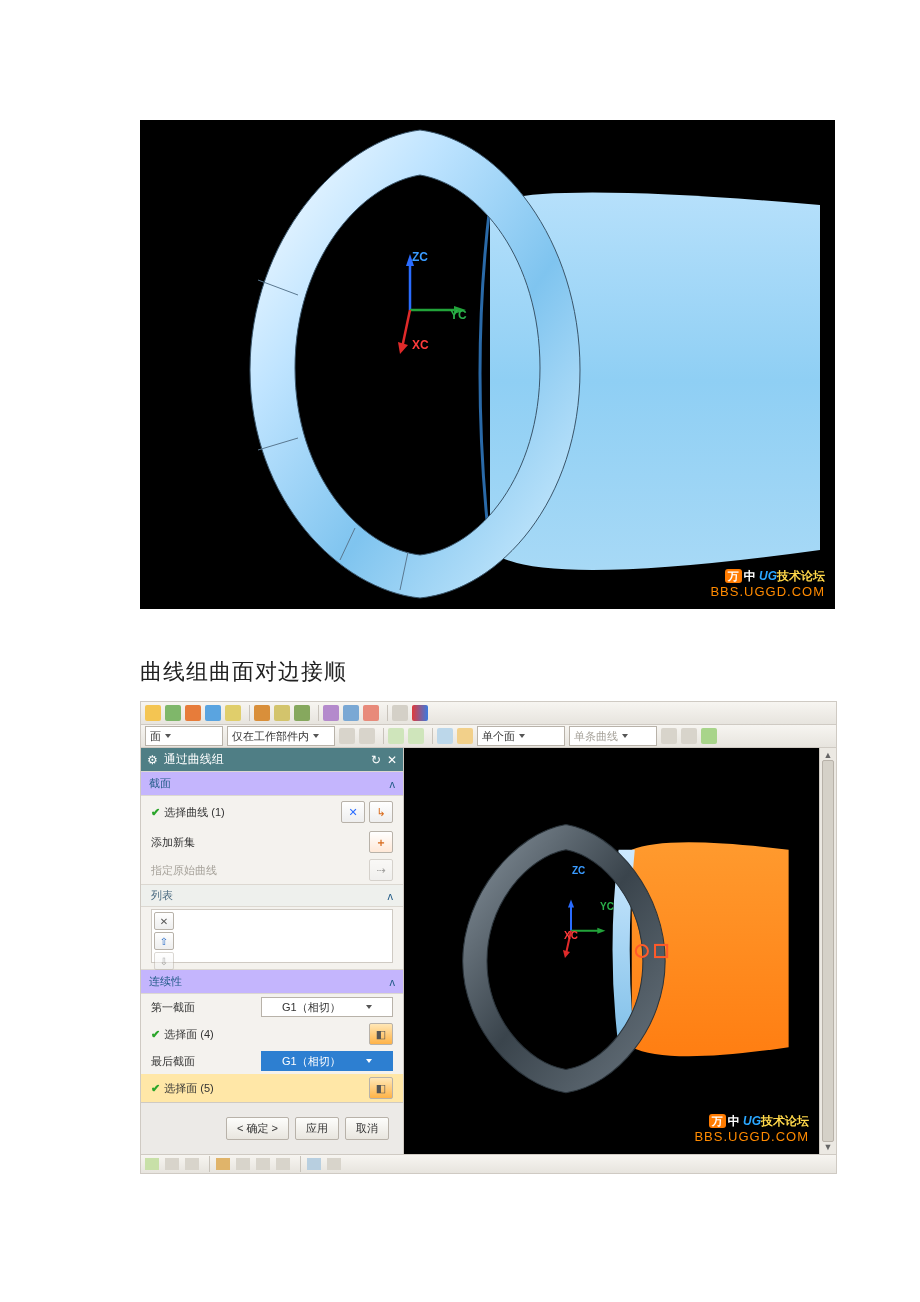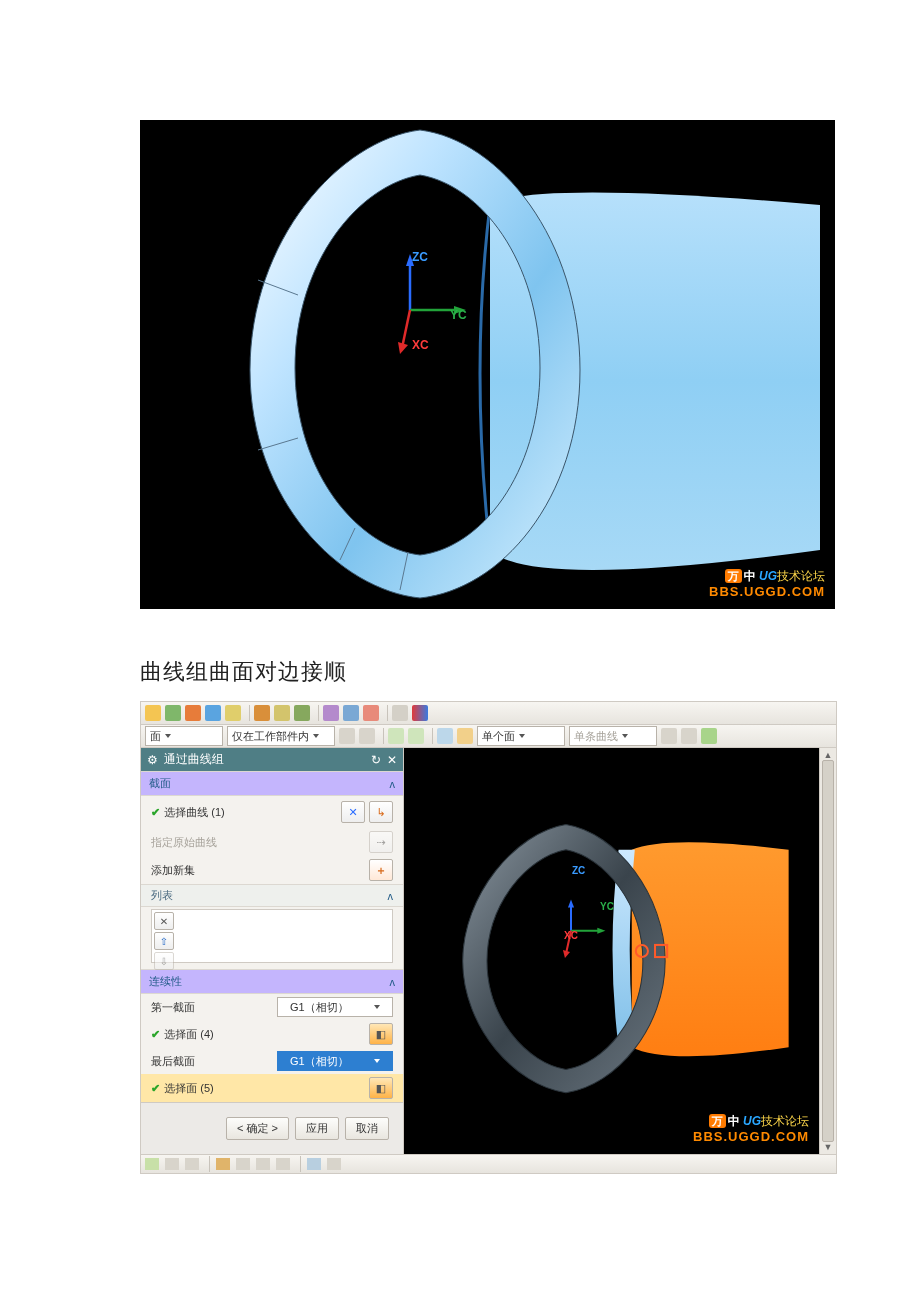--- a/index.html
+++ b/index.html
@@ -41,22 +41,22 @@
     text-align: right;
     line-height: 1.3;
     font-family: Arial, sans-serif;
   }
   .watermark .l1 { font-weight: bold; }
   .watermark .wm-badge {
     display:inline-block; background:#ff7b00; color:#fff; border-radius:3px;
     padding:0 3px; margin-right:2px; font-size:11px;
   }
   .watermark .ug { color:#2aa7ff; font-weight:bold; font-style:italic; }
-  .watermark .tech { color:#ffd84a; font-weight:normal; }
-  .watermark .l2 { color:#ff8a00; font-weight:bold; font-size:13px; letter-spacing:1px;}
+  .watermark .tech { color:#ffd84a; font-weight:bold; }
+  .watermark .l2 { color:#ff8a00; font-weight:normal; font-size:13px; letter-spacing:1px;}
   .caption {
     margin: 48px 0 14px 140px;
     font-size: 22px;
     font-family: SimSun, "宋体", serif;
     color: #222;
     letter-spacing: 1px;
   }
 
   
   .app-wrap {
@@ -143,21 +143,21 @@
     display:flex;
   }
   .listbox .items { flex:1; }
   .listbox .litem { padding:2px 6px; }
   .listbox .litem.sel { background:#2d7fd1; color:#fff;}
   .listbox .sidebtns { display:flex; flex-direction:column; gap:2px; padding:2px;}
   .listbox .sidebtns .smallbtn { width:18px; height:16px; font-size:10px;}
   .chk { display:flex; align-items:center; gap:6px; padding:4px 10px;}
   .select {
     height:18px; border:1px solid #b8b2a9; background:#fff;
-    display:inline-flex; align-items:center; padding:0 12px; gap:12px;
+    display:inline-flex; align-items:center; padding:0 20px; gap:12px;
     min-width:90px; justify-content:space-between;
   }
   .select.hl { background:#2d7fd1; color:#fff; border-color:#2d7fd1;}
   .select .caret { width:0;height:0;border-left:3px solid transparent;border-right:3px solid transparent;border-top:4px solid #555;}
   .select.hl .caret { border-top-color:#fff;}
   .row.hl { background:#ffe7a7;}
   .dlg-footer {
     display:flex; justify-content:flex-end; gap:6px;
     padding:14px; border-top:1px solid #cfcac3; background:#eceae7;
   }
@@ -324,30 +324,30 @@
               <div class="smallbtn">
                   <span style="color:#2a6cff">✕</span>
                 </div>
               <div class="smallbtn">
                   <span style="color:#d86a1a">↳</span>
                 </div>
             </div>
           </div>
 
           <div class="row tight">
+            <span class="lbl">添加新集</span>
+            <div class="btns">
+                <div class="smallbtn plus">＋</div>
+              </div>
+          </div>
+
+          <div class="row tight">
             <span class="lbl disabled-txt">指定原始曲线</span>
             <div class="btns">
                 <div class="smallbtn" style="opacity:.5">⇢</div>
-              </div>
-          </div>
-
-          <div class="row tight">
-            <span class="lbl">添加新集</span>
-            <div class="btns">
-                <div class="smallbtn plus">＋</div>
               </div>
           </div>
 
           <div class="sec-head sub">
             <span>列表</span>
             <span class="caret-up">ʌ</span>
           </div>
 
           <div class="listbox">
             <div class="sidebtns">

